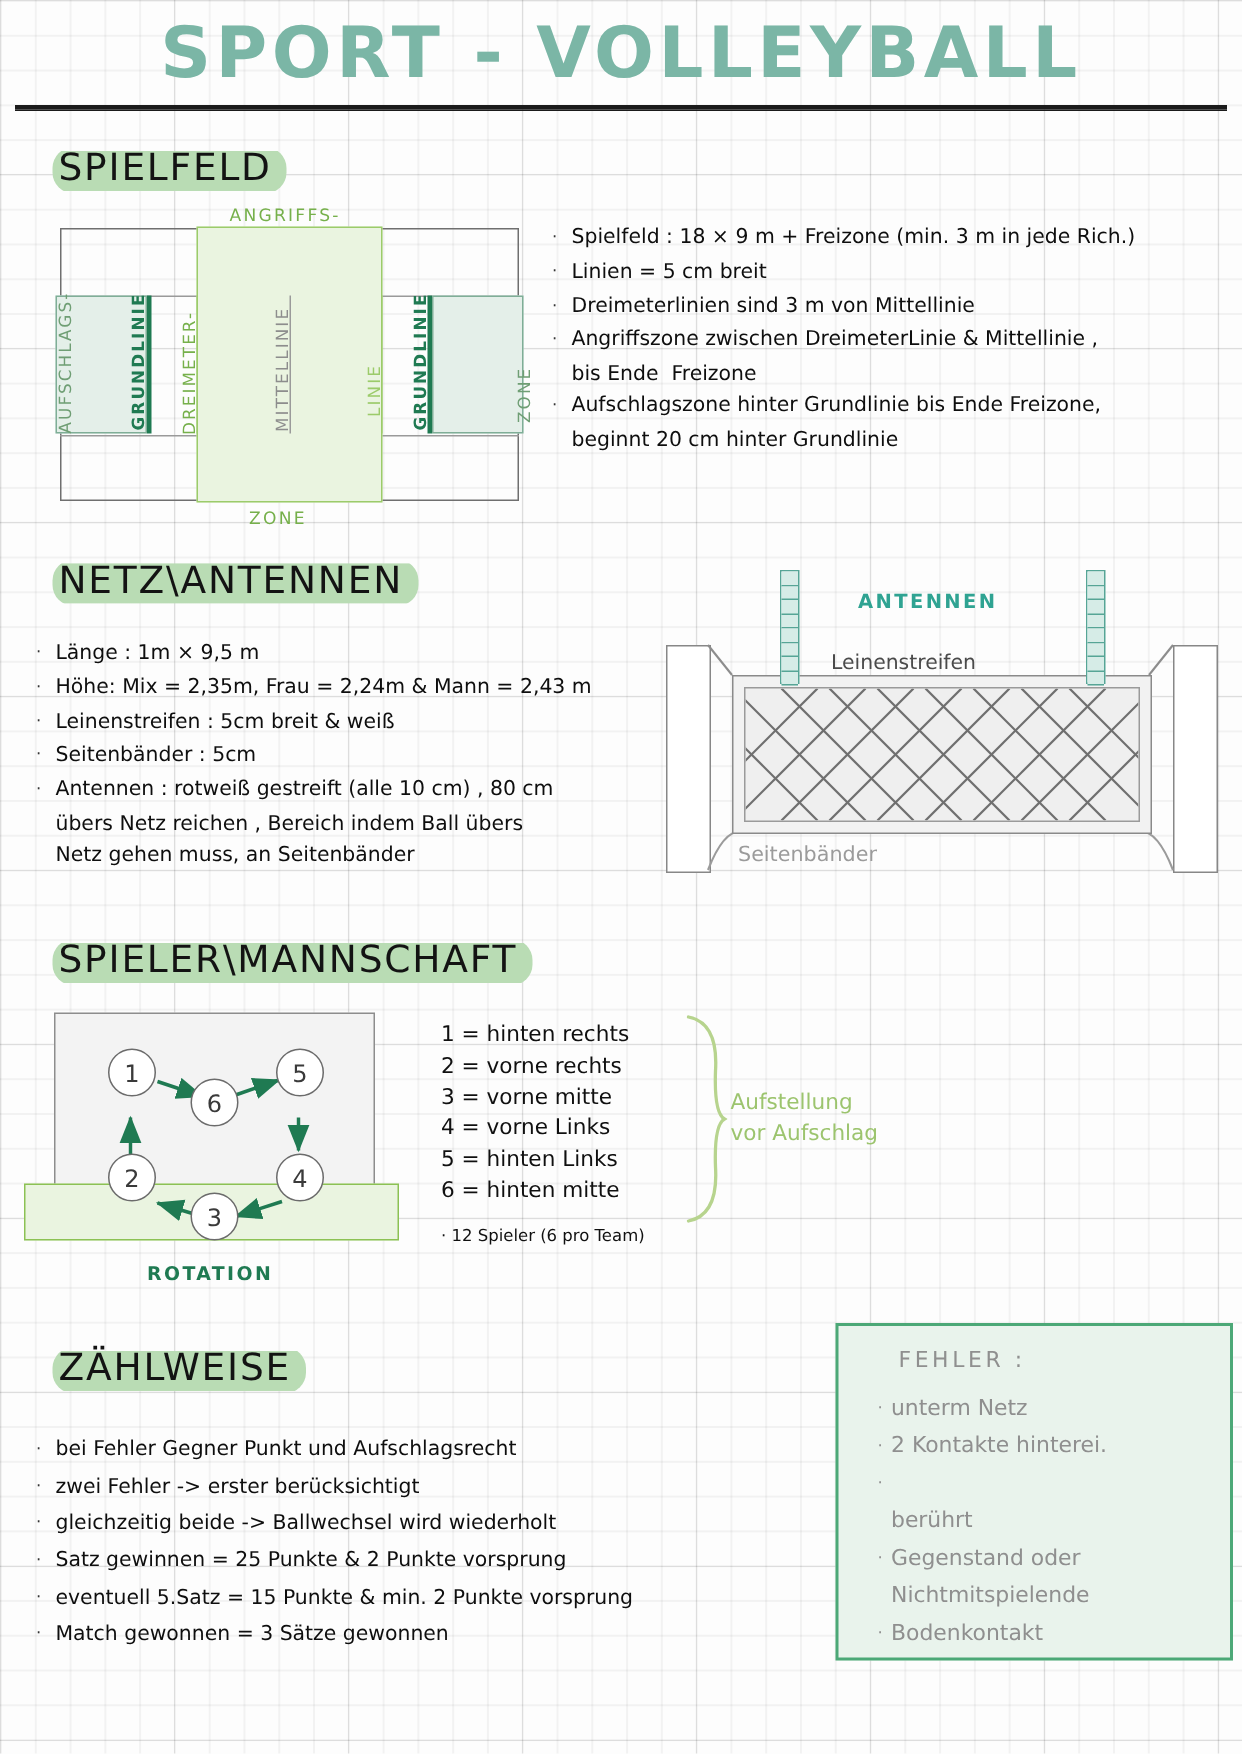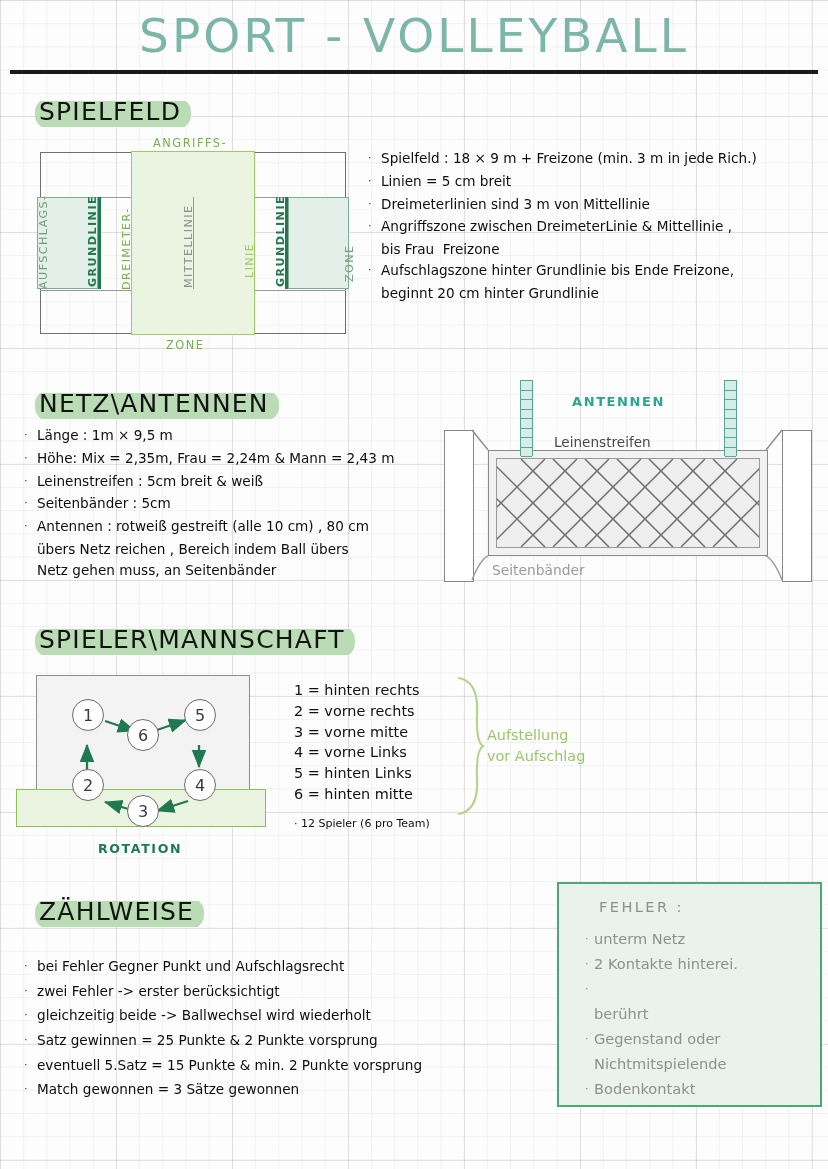--- a/index.html
+++ b/index.html
@@ -15,21 +15,21 @@
     background-position:0 0,0 0,0 0,0 0;
     font-family:"DejaVu Sans", sans-serif;
     color:#111;
   }
   .abs{position:absolute;}
 
   
   #main-title{
     left:0;right:0;top:8px;text-align:center;
     font-family:"DejaVu Sans", sans-serif;
-    font-size:47px;letter-spacing:3px;color:#7bb6a6;font-weight:400;
+    font-size:47px;letter-spacing:3px;color:#7bb6a6;font-weight:700;
     white-space:nowrap;
   }
   #title-rule{left:10px;top:70px;width:808px;height:0;
     border-top:3px solid #1b1b1b;border-bottom:1px solid #1b1b1b;}
 
   
   .sec-head{
     font-size:25px;letter-spacing:1.2px;color:#131313;
     font-weight:400;white-space:nowrap;padding:1px 10px 3px 4px;
     display:inline-block;line-height:1.06;margin-left:17px;
@@ -148,29 +148,29 @@
       <span class="txt">Linien = 5 cm breit</span>
     </div>
   <div class="li">
       <span class="dot">·</span>
       <span class="txt">Dreimeterlinien sind 3 m von Mittellinie</span>
     </div>
   <div class="li">
       <span class="dot">·</span>
       <span class="txt">Angriffszone zwischen DreimeterLinie &amp; Mittellinie ,</span>
     </div>
-  <div class="cont">bis Frau  Freizone</div>
+  <div class="cont">bis Ende  Freizone</div>
   <div class="li">
       <span class="dot">·</span>
       <span class="txt">Aufschlagszone hinter Grundlinie bis Ende Freizone,</span>
     </div>
   <div class="cont">beginnt 20 cm hinter Grundlinie</div>
 </div>
 
-<div class="abs" style="left:18px;top:390px;">
+<div class="abs" style="left:18px;top:373px;">
   <span class="sec-head hl">NETZ\ANTENNEN</span>
 </div>
 
 <div class="abs blist" style="left:24px;top:425px;width:400px;">
   <div class="li">
       <span class="dot">·</span>
       <span class="txt">Länge : 1m × 9,5 m</span>
     </div>
   <div class="li">
       <span class="dot">·</span>

